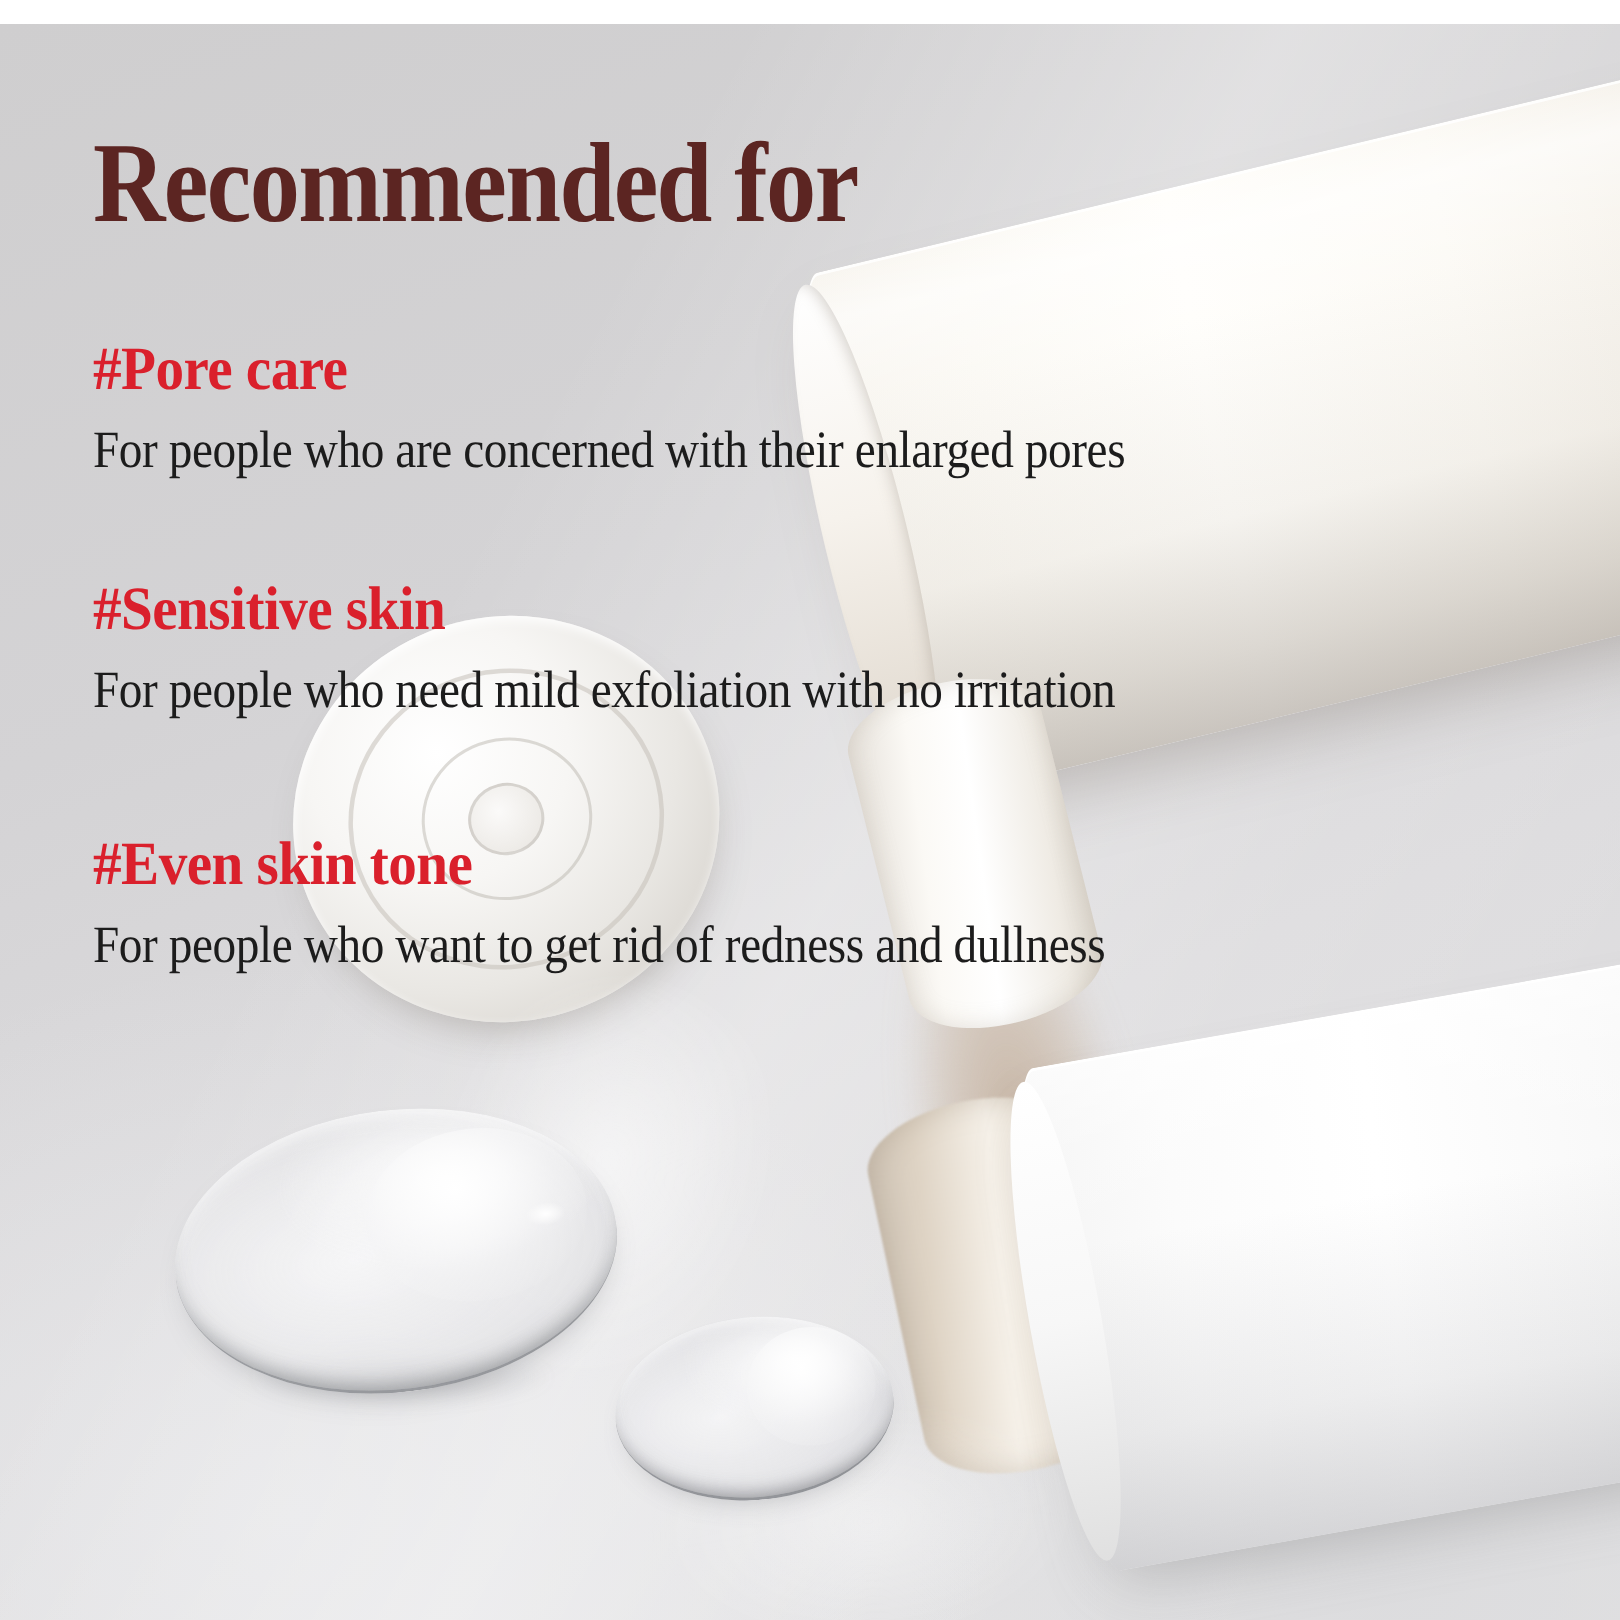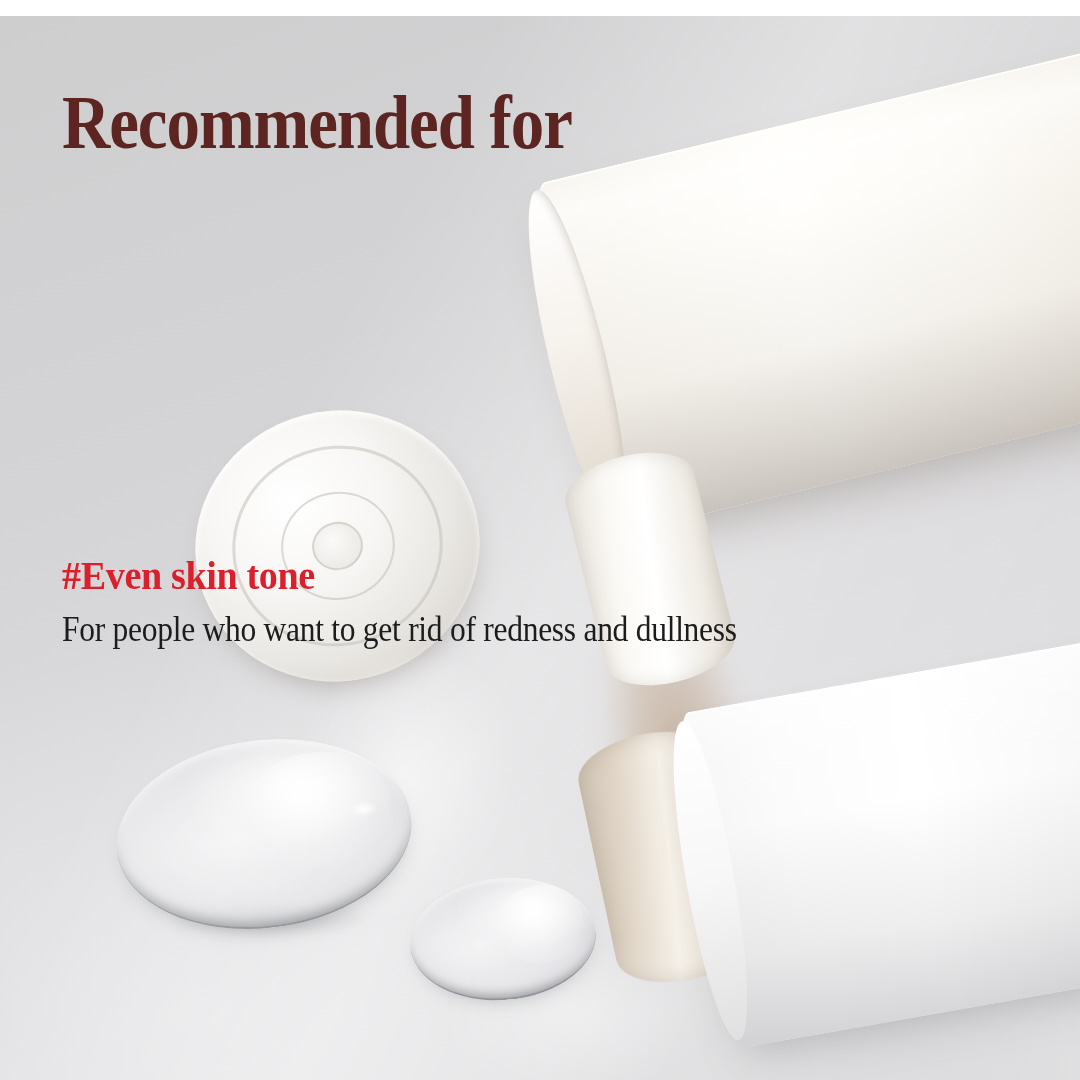--- a/index.html
+++ b/index.html
@@ -390,21 +390,29 @@
 
     <div class="drop drop-small">
       <div class="lobe"></div>
     </div>
   </div>
 
   <div class="text-layer">
 
     <h1 class="page-title">Recommended for</h1>
 
-
+    <div class="benefit benefit-1">
+      <p class="benefit-tag">#Pore care</p>
+      <p class="benefit-desc">For people who are concerned with their enlarged pores</p>
+    </div>
+
+    <div class="benefit benefit-2">
+      <p class="benefit-tag">#Sensitive skin</p>
+      <p class="benefit-desc">For people who need mild exfoliation with no irritation</p>
+    </div>
 
     <div class="benefit benefit-3">
       <p class="benefit-tag">#Even skin tone</p>
       <p class="benefit-desc">For people who want to get rid of redness and dullness</p>
     </div>
   </div>
 
 </div>
 
 </body></html>

